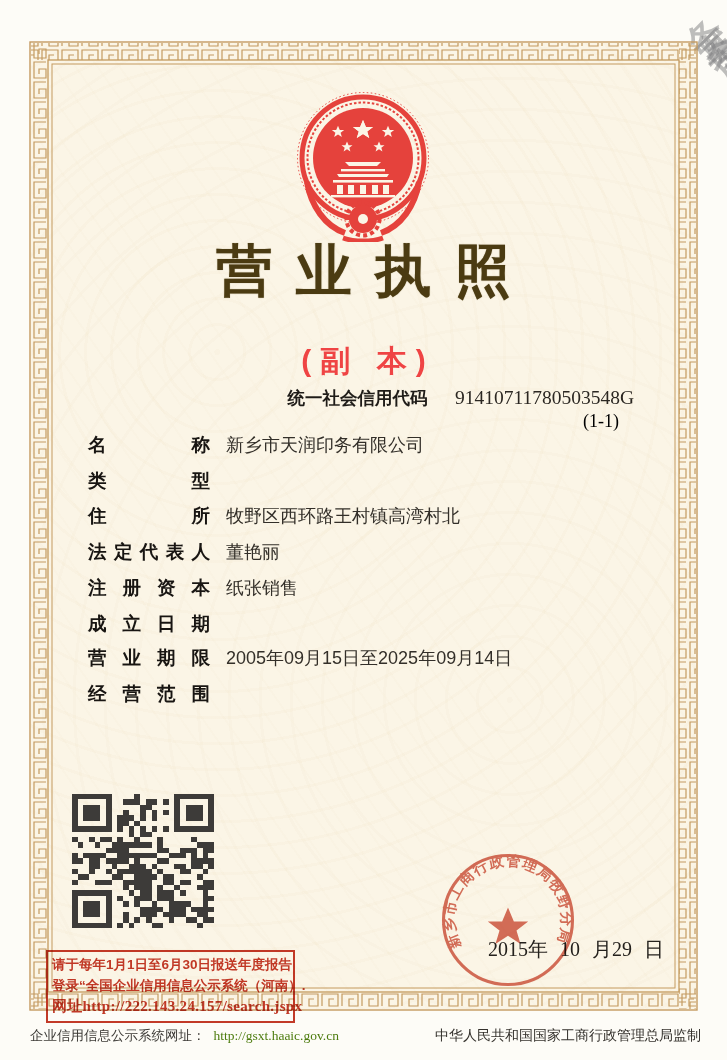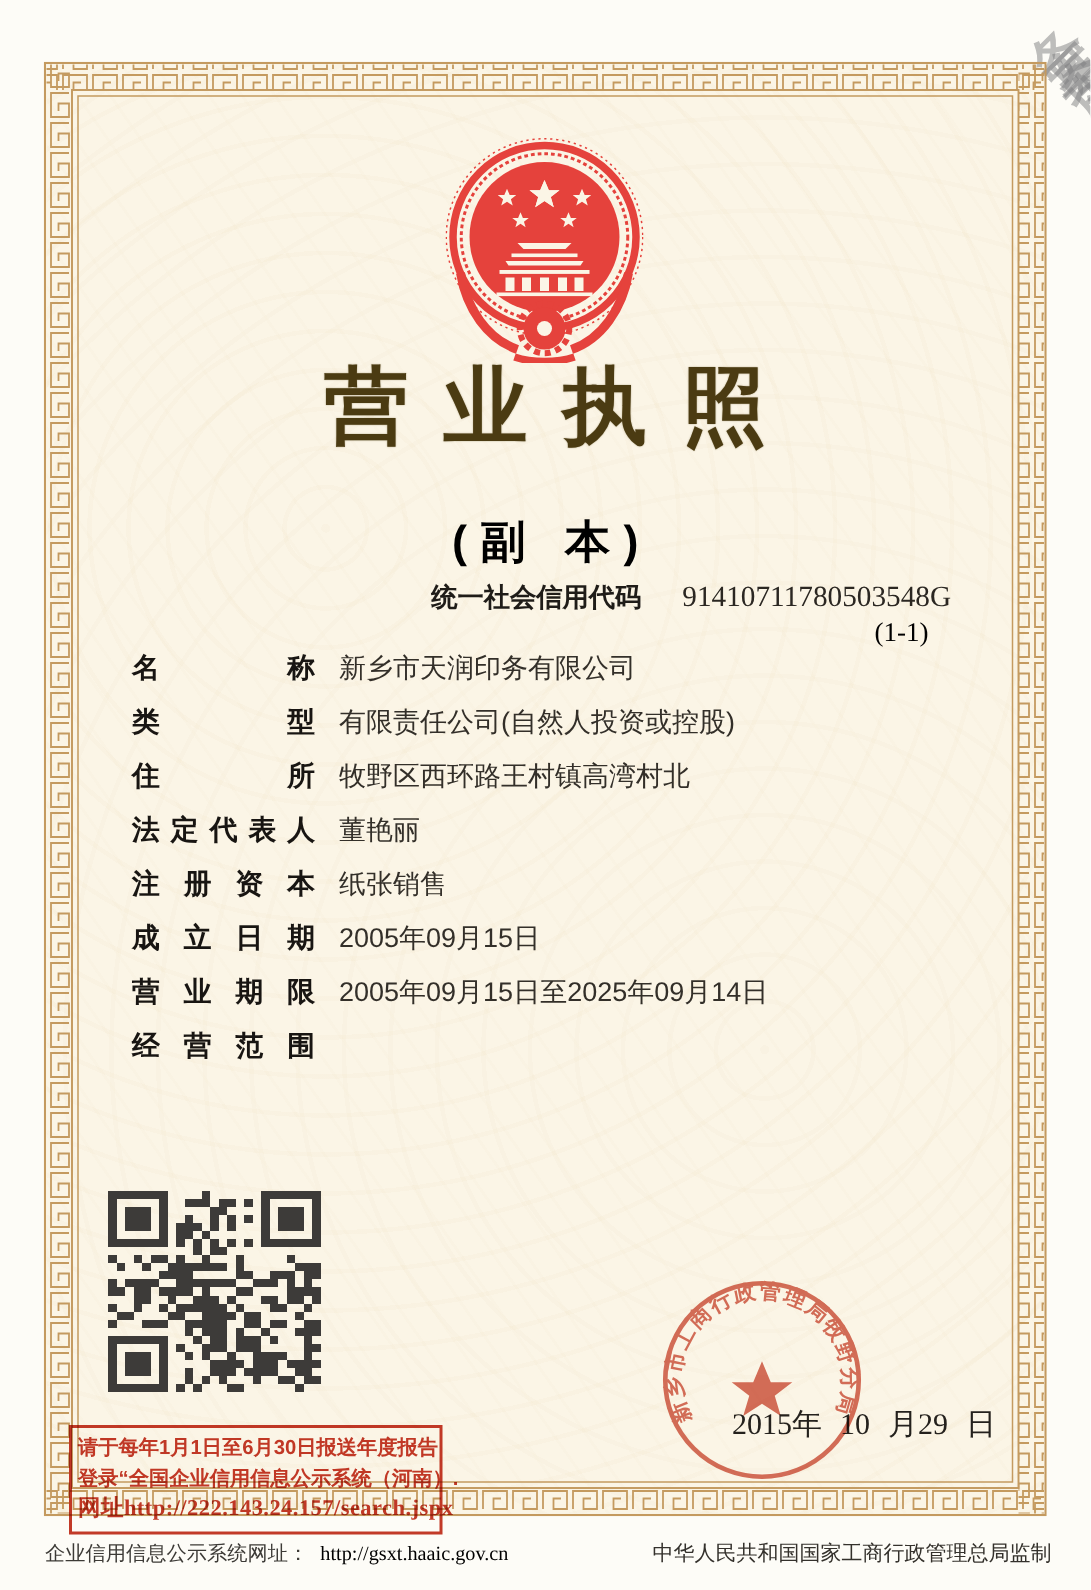--- a/index.html
+++ b/index.html
@@ -17,21 +17,21 @@
   .watermark{position:absolute;top:4px;right:30px;z-index:1;writing-mode:vertical-rl;
      transform:rotate(-45deg);transform-origin:top center;font-size:36px;font-weight:bold;
      letter-spacing:12px;color:rgba(125,125,128,.50);}
 
   .emblem{position:absolute;left:297px;top:90px;width:132px;height:152px;z-index:3;}
 
   .title{position:absolute;left:0;right:0;top:234px;text-align:center;font-size:56px;font-weight:700;
      color:#4b3b12;letter-spacing:.42em;text-indent:.42em;z-index:3;
      text-shadow:0 0 1px rgba(84,66,18,.55);}
   .subtitle{position:absolute;left:0;right:0;top:341px;text-align:center;font-size:30px;
-     color:#000000;font-weight:600;letter-spacing:.30em;text-indent:.30em;z-index:3;}
+     color:#ef4444;font-weight:600;letter-spacing:.30em;text-indent:.30em;z-index:3;}
 
   .codeline{position:absolute;top:386px;right:93px;z-index:3;white-space:nowrap;}
   .codeline .clabel{font-weight:bold;font-size:17.5px;color:#1f1c18;}
   .codeline .cvalue{font-family:"Liberation Serif","DejaVu Serif",serif;font-size:19.5px;color:#2b2722;margin-left:23px;}
   .pagenum{position:absolute;top:411px;right:108px;z-index:3;
      font-family:"Liberation Serif","DejaVu Serif",serif;font-size:18px;color:#000000;}
 
   .fields{position:absolute;left:88px;top:433px;width:566px;z-index:3;}
   .frow{display:flex;align-items:flex-start;margin-bottom:11.5px;}
   .flabel{display:flex;justify-content:space-between;width:122px;flex:0 0 122px;
@@ -49,21 +49,21 @@
      color:#1f1c18;letter-spacing:.72em;white-space:nowrap;}
   .regdate{position:absolute;left:452px;top:936px;z-index:4;white-space:nowrap;
      font-family:"Liberation Serif","DejaVu Serif",serif;font-size:20px;color:#24211d;word-spacing:7px;margin-left:36px;}
 
   .seal{position:absolute;left:431px;top:841px;width:154px;height:158px;z-index:6;
      mix-blend-mode:multiply;opacity:.85;}
 
   .footer{position:absolute;left:30px;right:26px;top:1027px;display:flex;justify-content:space-between;
      align-items:baseline;z-index:3;}
   .footer .fl{font-size:13.5px;color:#3c3a36;}
-  .footer .fl .url{font-family:"Liberation Serif","DejaVu Serif",serif;margin-left:8px;color:#000000;text-align:center;}
+  .footer .fl .url{font-family:"Liberation Serif","DejaVu Serif",serif;margin-left:8px;color:#4d7c0f;text-align:center;}
   .footer .fr{font-size:14px;color:#34312c;}
 </style>
 </head>
 <body>
 
 <div class="page">
 
   <div class="paper"></div>
 
   <svg class="frame" width="727" height="1060" viewBox="0 0 727 1060">
@@ -135,21 +135,20 @@
           <span>名</span>
           <span>称</span>
         </div>
         <div class="fvalue">新乡市天润印务有限公司</div>
       </div>
       <div class="frow">
         <div class="flabel">
           <span>类</span>
           <span>型</span>
         </div>
-        <div class="fvalue">有限责任公司(自然人投资或控股)</div>
       </div>
       <div class="frow">
         <div class="flabel">
           <span>住</span>
           <span>所</span>
         </div>
         <div class="fvalue">牧野区西环路王村镇高湾村北</div>
       </div>
       <div class="frow">
         <div class="flabel">
@@ -170,21 +169,20 @@
         </div>
         <div class="fvalue">纸张销售</div>
       </div>
       <div class="frow">
         <div class="flabel">
           <span>成</span>
           <span>立</span>
           <span>日</span>
           <span>期</span>
         </div>
-        <div class="fvalue">2005年09月15日</div>
       </div>
       <div class="frow">
         <div class="flabel">
           <span>营</span>
           <span>业</span>
           <span>期</span>
           <span>限</span>
         </div>
         <div class="fvalue">2005年09月15日至2025年09月14日</div>
       </div>

